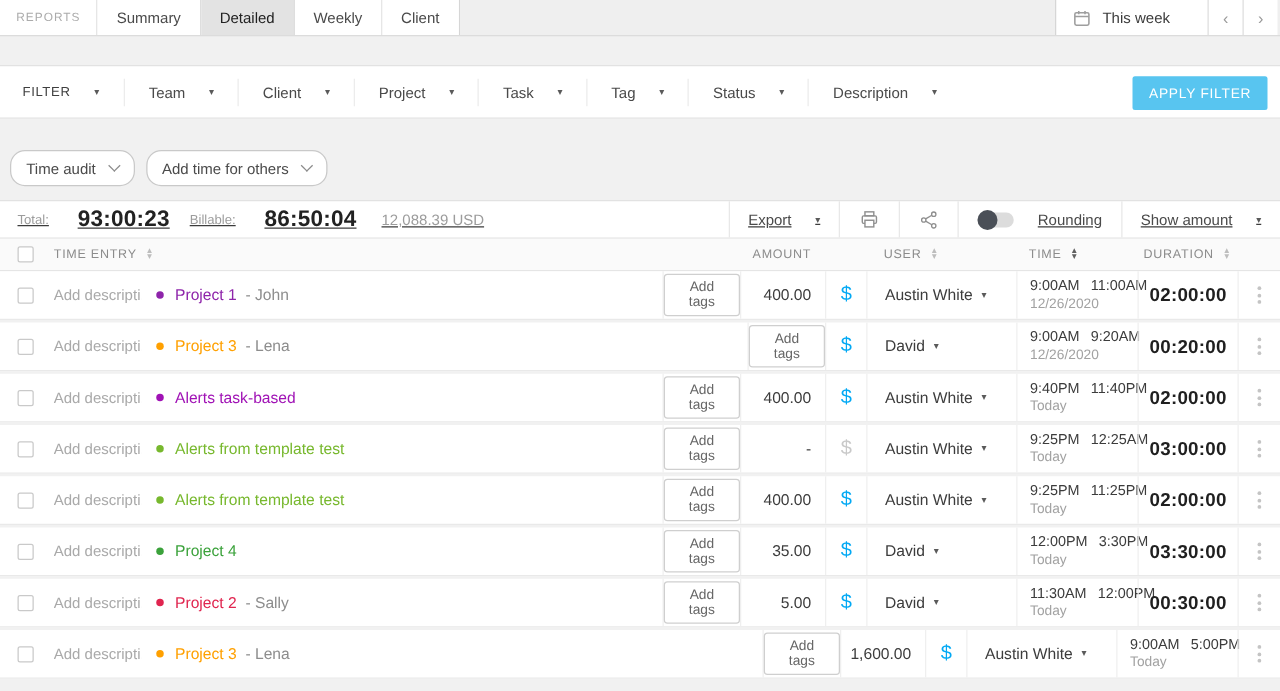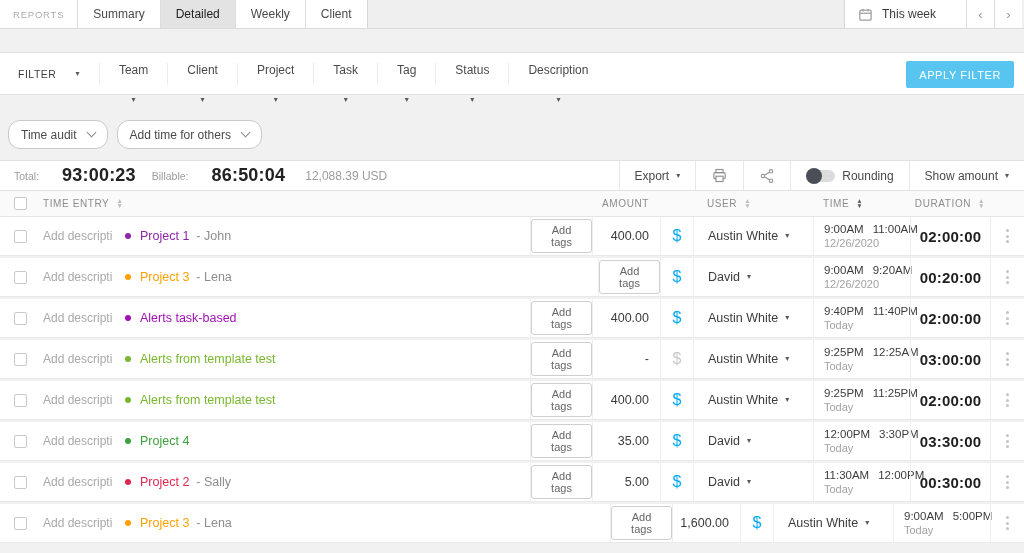--- a/index.html
+++ b/index.html
@@ -24,44 +24,44 @@
   .dp-nav { width:28px; display:flex; align-items:center; justify-content:center;
     border-left:1px solid #dedede; color:#9a9a9a; font-size:13px; }
 
   
   .filterbar { margin-top:23px; height:43px; background:#fff;
     border-top:1px solid #e2e2e2; border-bottom:1px solid #e2e2e2;
     display:flex; align-items:center; padding-left:16px; position:relative; }
   .filter-item { display:flex; align-items:center; gap:19px; height:22px;
     padding:0 19px; font-size:12px; color:#4a4a4a; }
   .filter-item.first { padding-left:2px; font-size:10.5px; letter-spacing:.5px; color:#3f3f3f; }
-  .filter-item + .filter-item { border-left:1px solid #ececec;flex-direction:column; }
+  .filter-item + .filter-item { border-left:1px solid #ececec; }
   .caret { font-size:8px; color:#5a5a5a; line-height:1; }
   .apply-btn { position:absolute; right:10px; top:8px; height:27px; padding:0 13px;
     background:#58C5F0; color:#fff; border:none; border-radius:2px;
     font-size:11px; letter-spacing:.6px; font-family:inherit; }
 
   
   .actions { margin-top:25px; padding-left:8px; display:flex; gap:9px; }
   .btn-white { height:29px; display:inline-flex; align-items:center; gap:11px; padding:0 12px;
     background:#fff; border:1px solid #c9c9c9; border-radius:12px; font-size:12px; color:#4a4a4a;
     font-family:inherit; }
   .chev { width:7px; height:7px; border-right:1.5px solid #8a8a8a; border-bottom:1.5px solid #8a8a8a;
     transform:rotate(45deg); margin-top:-4px; }
 
   
   .totalsbar { margin-top:11px; height:31px; background:#fff;
     border-top:1px solid #e2e2e2; border-bottom:1px solid #e2e2e2;
-    display:flex; align-items:stretch; padding-left:14px; }
+    display:flex; align-items:stretch; padding-left:14px;text-decoration:underline; }
   .totals-left { display:flex; align-items:center; }
   .t-label { font-size:10.5px; color:#9c9c9c; }
   .t-value { font-size:18px; font-weight:bold; color:#222; margin:0 16px 0 23px; letter-spacing:.2px; }
   .t-amount { font-size:12px; color:#9c9c9c; margin-left:4px; }
   .totals-right { margin-left:auto; display:flex; align-items:stretch; }
-  .ctrl { display:flex; align-items:center; gap:7px; padding:0 15px;
+  .ctrl { display:flex; align-items:center; gap:19px; padding:0 15px;
     border-left:1px solid #e8e8e8; font-size:12px; color:#4a4a4a; }
   .icon-svg { display:block; }
   .toggle { width:29px; height:12px; background:#dcdcdc; border-radius:6px; position:relative; }
   .toggle .knob { position:absolute; left:0; top:-2px; width:16px; height:16px;
     border-radius:50%; background:#4a4f57; }
 
   
   .thead { height:26px; background:#fafafa; border-bottom:1px solid #e5e5e5;
     display:flex; align-items:stretch; font-size:10px; color:#8c8c8c; letter-spacing:.6px; }
   .cell { display:flex; align-items:center; }

